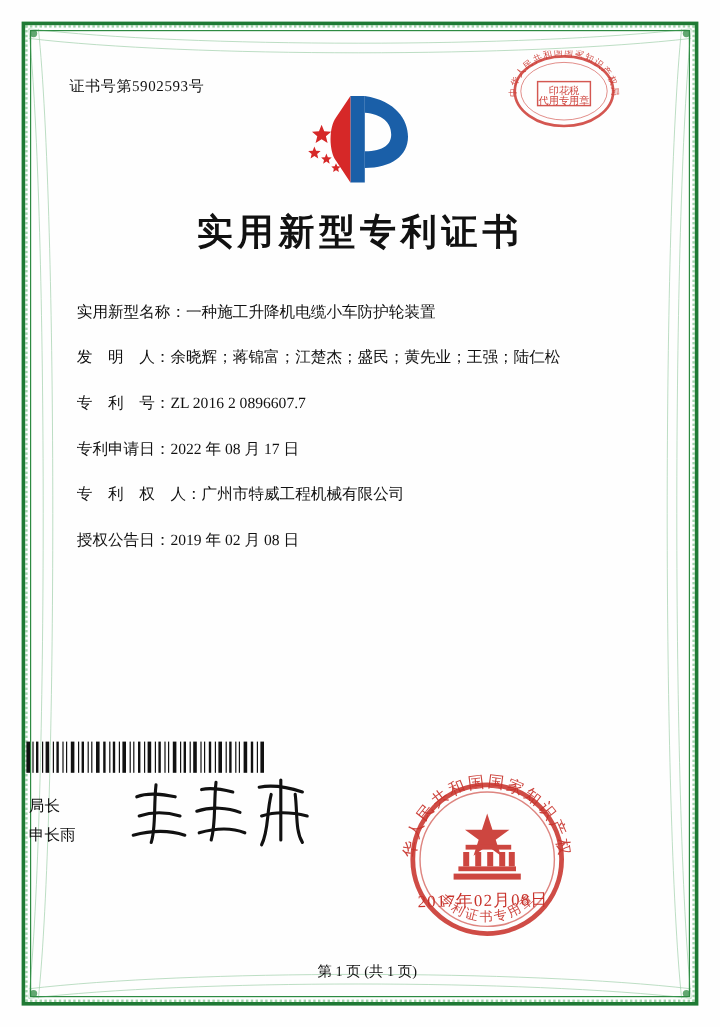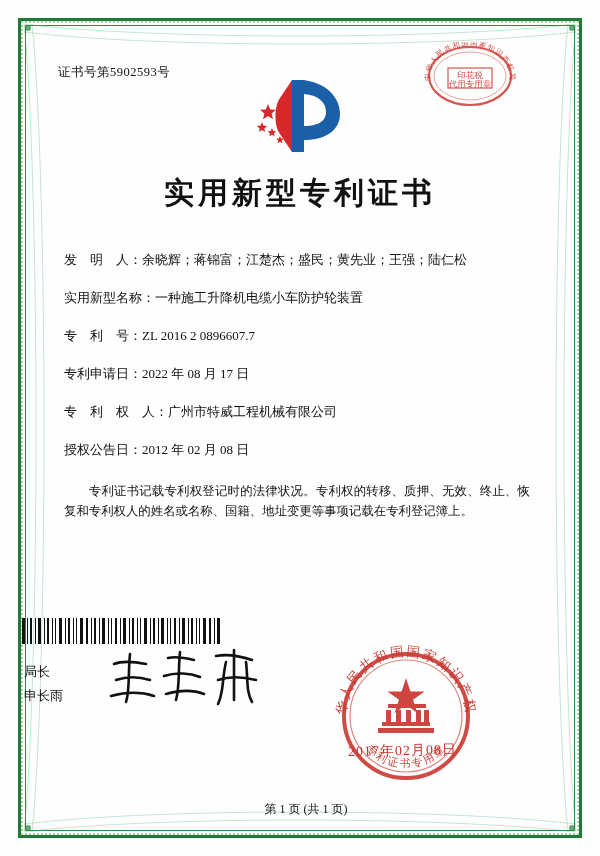--- a/index.html
+++ b/index.html
@@ -249,41 +249,40 @@
             <polygon points="28,62 29.1,64.6 31.9,64.8 29.8,66.6 30.4,69.3 28,67.8 25.6,69.3 26.2,66.6 24.1,64.8 26.9,64.6"></polygon>
           </g>
         </svg>
       </div>
     </div>
 
     <div class="title">实用新型专利证书</div>
 
     <div class="fields">
       <div class="field">
+        <span class="lbl">实用新型名称：</span><span class="val">一种施工升降机电缆小车防护轮装置</span>
+      </div>
+      <div class="field">
         <span class="lbl">发　明　人：</span><span class="val">余晓辉；蒋锦富；江楚杰；盛民；黄先业；王强；陆仁松</span>
       </div>
       <div class="field">
-        <span class="lbl">实用新型名称：</span><span class="val">一种施工升降机电缆小车防护轮装置</span>
-      </div>
-      <div class="field">
         <span class="lbl">专　利　号：</span><span class="val">ZL 2016 2 0896607.7</span>
       </div>
       <div class="field">
         <span class="lbl">专利申请日：</span><span class="val">2022 年 08 月 17 日</span>
       </div>
       <div class="field">
         <span class="lbl">专　利　权　人：</span><span class="val">广州市特威工程机械有限公司</span>
       </div>
       <div class="field">
-        <span class="lbl">授权公告日：</span><span class="val">2012 年 02 月 08 日</span>
+        <span class="lbl">授权公告日：</span><span class="val">2019 年 02 月 08 日</span>
       </div>
     </div>
 
     <div class="paras">
-      <div class="para">专利证书记载专利权登记时的法律状况。专利权的转移、质押、无效、终止、恢复和专利权人的姓名或名称、国籍、地址变更等事项记载在专利登记簿上。</div>
     </div>
   </div>
 
   <div class="barcode">
     <i style="left:0px;width:3px"></i>
       <i style="left:5px;width:1px"></i>
       <i style="left:8px;width:2px"></i>
     <i style="left:13px;width:1px"></i>
       <i style="left:16px;width:3px"></i>
       <i style="left:22px;width:1px"></i>

